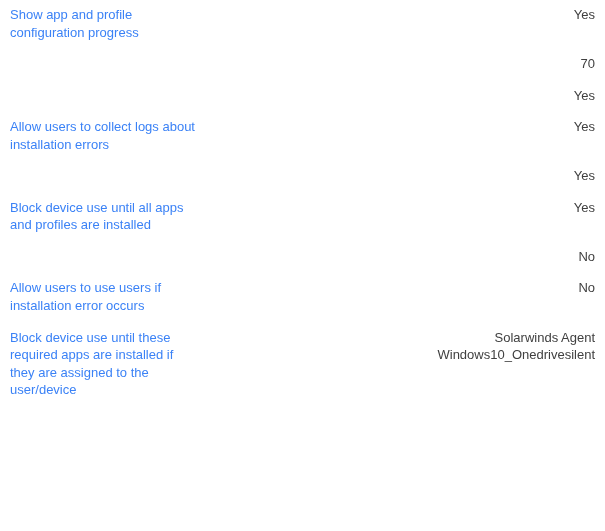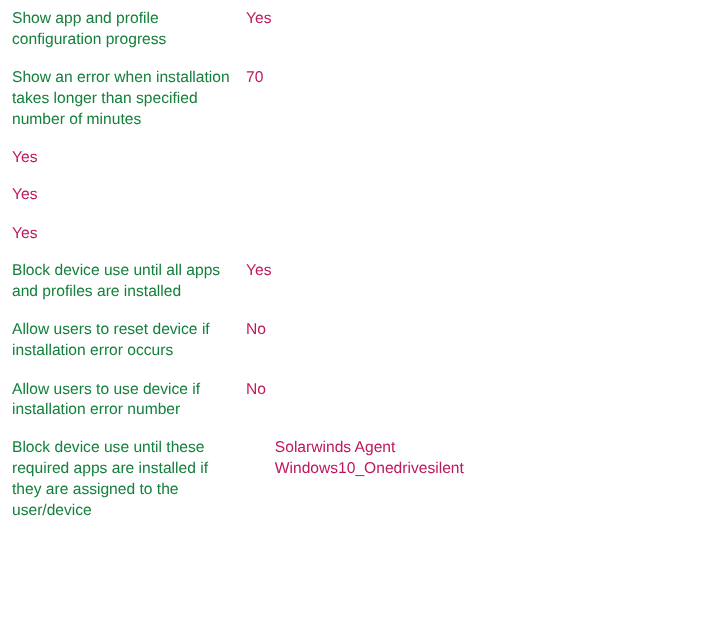--- a/index.html
+++ b/index.html
@@ -17,67 +17,67 @@
     box-sizing: border-box;
   }
   .row {
     display: flex;
     align-items: flex-start;
     margin-bottom: 14px;
     line-height: 1.35;
   }
   .label-cell {
     flex: 0 0 195px;
-    color: #15803d;
+    color: #3b82f6;
     padding-right: 10px;
     box-sizing: border-box;
   }
   .value-cell {
     flex: 1 1 auto;
-    color: #be185d;
+    color: #404040;
     word-wrap: break-word;
+    text-align: right;
   }
   .value-list .value-line {
     display: block;
     margin-left: 24px;
   }
 </style>
 </head>
 <body>
 
 <div class="page">
 
   <div id="settings-container">
       <div class="row">
         <div class="label-cell">Show app and profile configuration progress</div>
         <div class="value-cell">Yes</div>
       </div>
       <div class="row">
-        <div class="label-cell">Show an error when installation takes longer than specified number of minutes</div>
         <div class="value-cell">70</div>
       </div>
       <div class="row">
         <div class="value-cell">Yes</div>
       </div>
       <div class="row">
+        <div class="label-cell">Allow users to collect logs about installation errors</div>
         <div class="value-cell">Yes</div>
       </div>
       <div class="row">
         <div class="value-cell">Yes</div>
       </div>
       <div class="row">
         <div class="label-cell">Block device use until all apps and profiles are installed</div>
         <div class="value-cell">Yes</div>
       </div>
       <div class="row">
-        <div class="label-cell">Allow users to reset device if installation error occurs</div>
         <div class="value-cell">No</div>
       </div>
       <div class="row">
-        <div class="label-cell">Allow users to use device if installation error number</div>
+        <div class="label-cell">Allow users to use users if installation error occurs</div>
         <div class="value-cell">No</div>
       </div>
     </div>
 
   <div class="row">
     <div class="label-cell">Block device use until these required apps are installed if they are assigned to the user/device</div>
     <div class="value-cell value-list" id="required-apps-list">
         <span class="value-line">Solarwinds Agent</span>
         <span class="value-line">Windows10_Onedrivesilent</span>
       </div>

